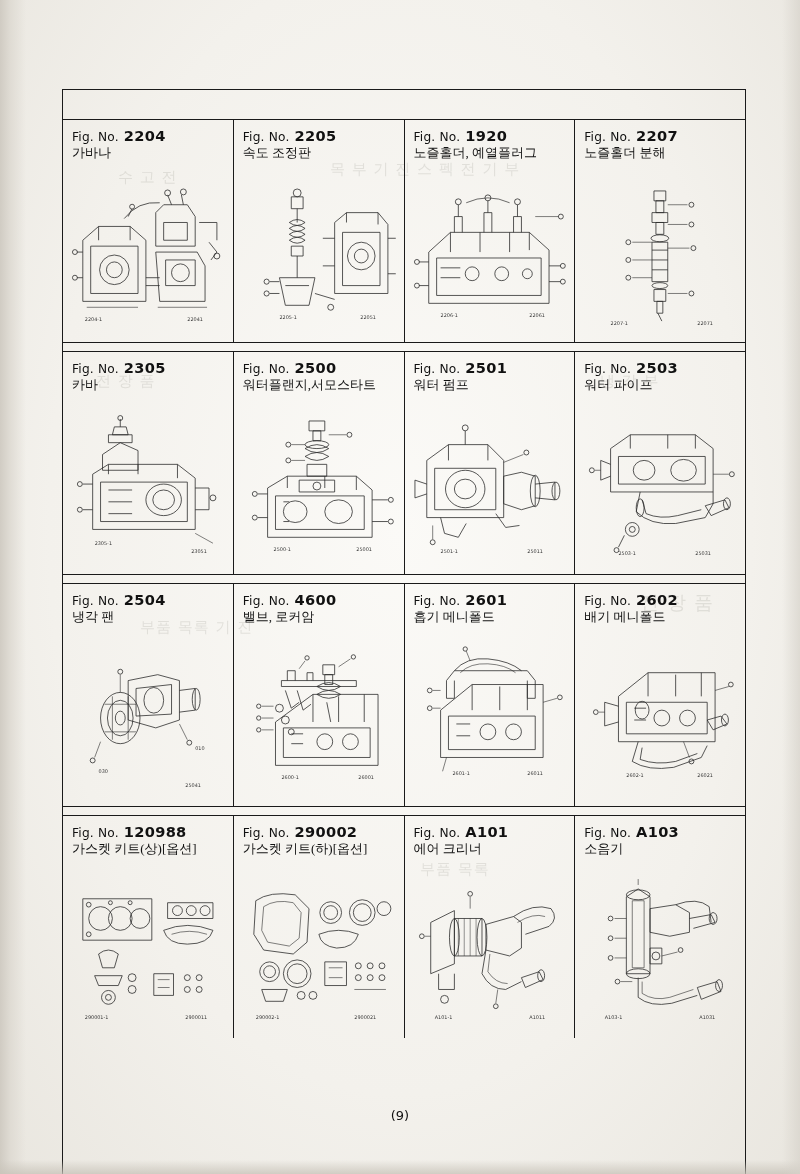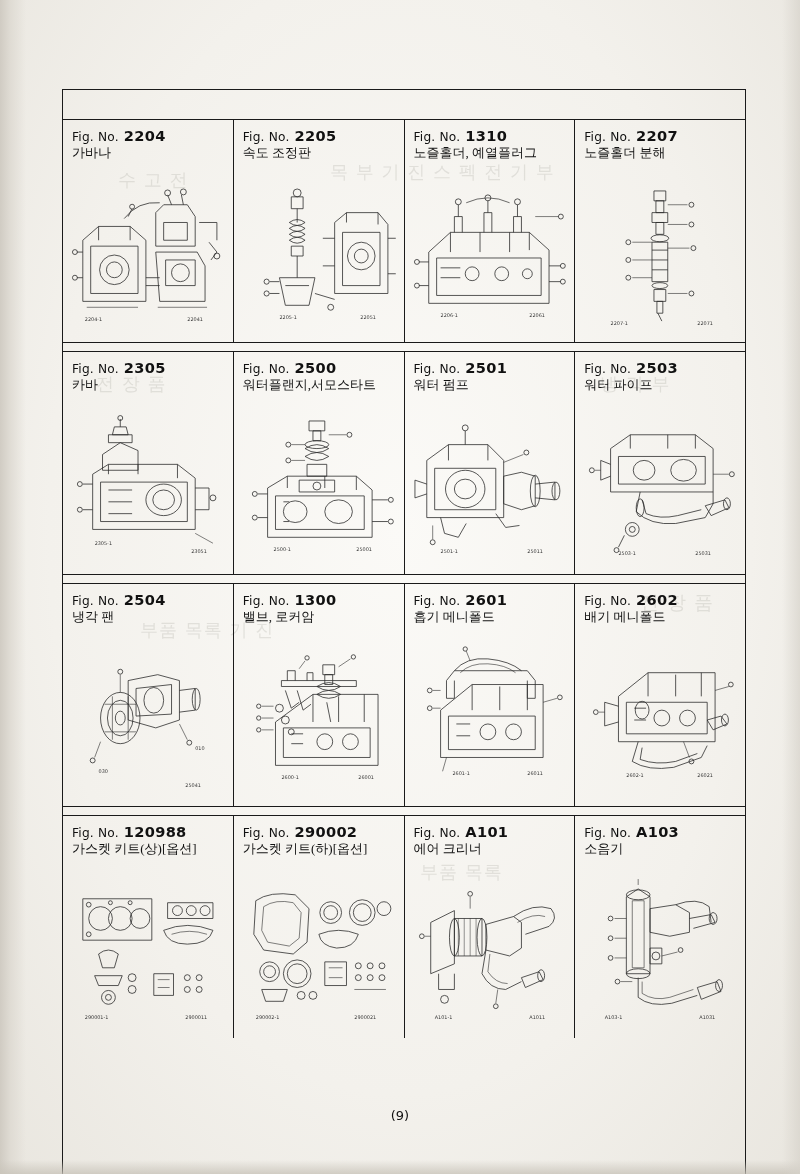--- a/index.html
+++ b/index.html
@@ -126,21 +126,21 @@
     text-align: center;
     font-size: 13px;
     color: #111;
     font-family: "DejaVu Sans", sans-serif;
   }
 
   
   .ghost {
     position: absolute;
     color: rgba(120,116,106,0.16);
-    font-size: 18px;
+    font-size: 15px;
     letter-spacing: 1px;
     pointer-events: none;
     user-select: none;
   }
   .bottom-edge {
     position: absolute;
     left: 0; right: 0; bottom: 0;
     height: 14px;
     background: linear-gradient(to top, #c9c4ba 0%, rgba(244,242,238,0) 100%);
     opacity: .8;
@@ -234,21 +234,21 @@
               <circle cx="92" cy="126" r="3"></circle>
               <path d="M150 56 L158 56 M150 92 L158 92"></path>
               <text x="40" y="138" font-size="5" fill="#333" stroke="none">2205-1</text>
               <text x="122" y="138" font-size="5" fill="#333" stroke="none">22051</text>
             </svg>
           </div>
         </div>
 
         <div class="cell">
           <div class="figline">
-            <span class="lbl">Fig. No.</span><span class="num">1310</span>
+            <span class="lbl">Fig. No.</span><span class="num">1920</span>
           </div>
           <div class="desc">노즐홀더, 예열플러그</div>
           <div class="art">
             <svg viewBox="0 0 160 150" stroke="#2a2a2a" fill="none" stroke-width="0.8">
               <path d="M18 70 L40 50 L120 50 L140 68 L140 122 L18 122 Z"></path>
               <path d="M26 76 L132 76 L132 114 L26 114 Z"></path>
               <path d="M40 50 L40 70 M70 50 L70 70 M100 50 L100 70 M120 50 L120 68"></path>
               <path d="M44 50 L44 34 L52 34 L52 50"></path>
               <path d="M48 34 L48 22"></path>
               <circle cx="48" cy="19" r="3"></circle>
@@ -476,21 +476,21 @@
               <circle cx="122" cy="97" r="2.5"></circle>
               <text x="30" y="128" font-size="5" fill="#333" stroke="none">030</text>
               <text x="128" y="104" font-size="5" fill="#333" stroke="none">010</text>
               <text x="118" y="142" font-size="5" fill="#333" stroke="none">25041</text>
             </svg>
           </div>
         </div>
 
         <div class="cell">
           <div class="figline">
-            <span class="lbl">Fig. No.</span><span class="num">1300</span>
+            <span class="lbl">Fig. No.</span><span class="num">4600</span>
           </div>
           <div class="desc">밸브, 로커암</div>
           <div class="art">
             <svg viewBox="0 0 160 150" stroke="#2a2a2a" fill="none" stroke-width="0.8">
               <path d="M36 76 L74 48 L140 48 L140 120 L36 120 Z"></path>
               <path d="M44 82 L132 82 L132 112 L44 112 Z"></path>
               <path d="M74 48 L74 76 M100 50 L100 76 M126 48 L126 76"></path>
               <path d="M52 88 L64 88 M52 98 L64 98"></path>
               <circle cx="86" cy="96" r="8"></circle>
               <circle cx="112" cy="96" r="8"></circle>

